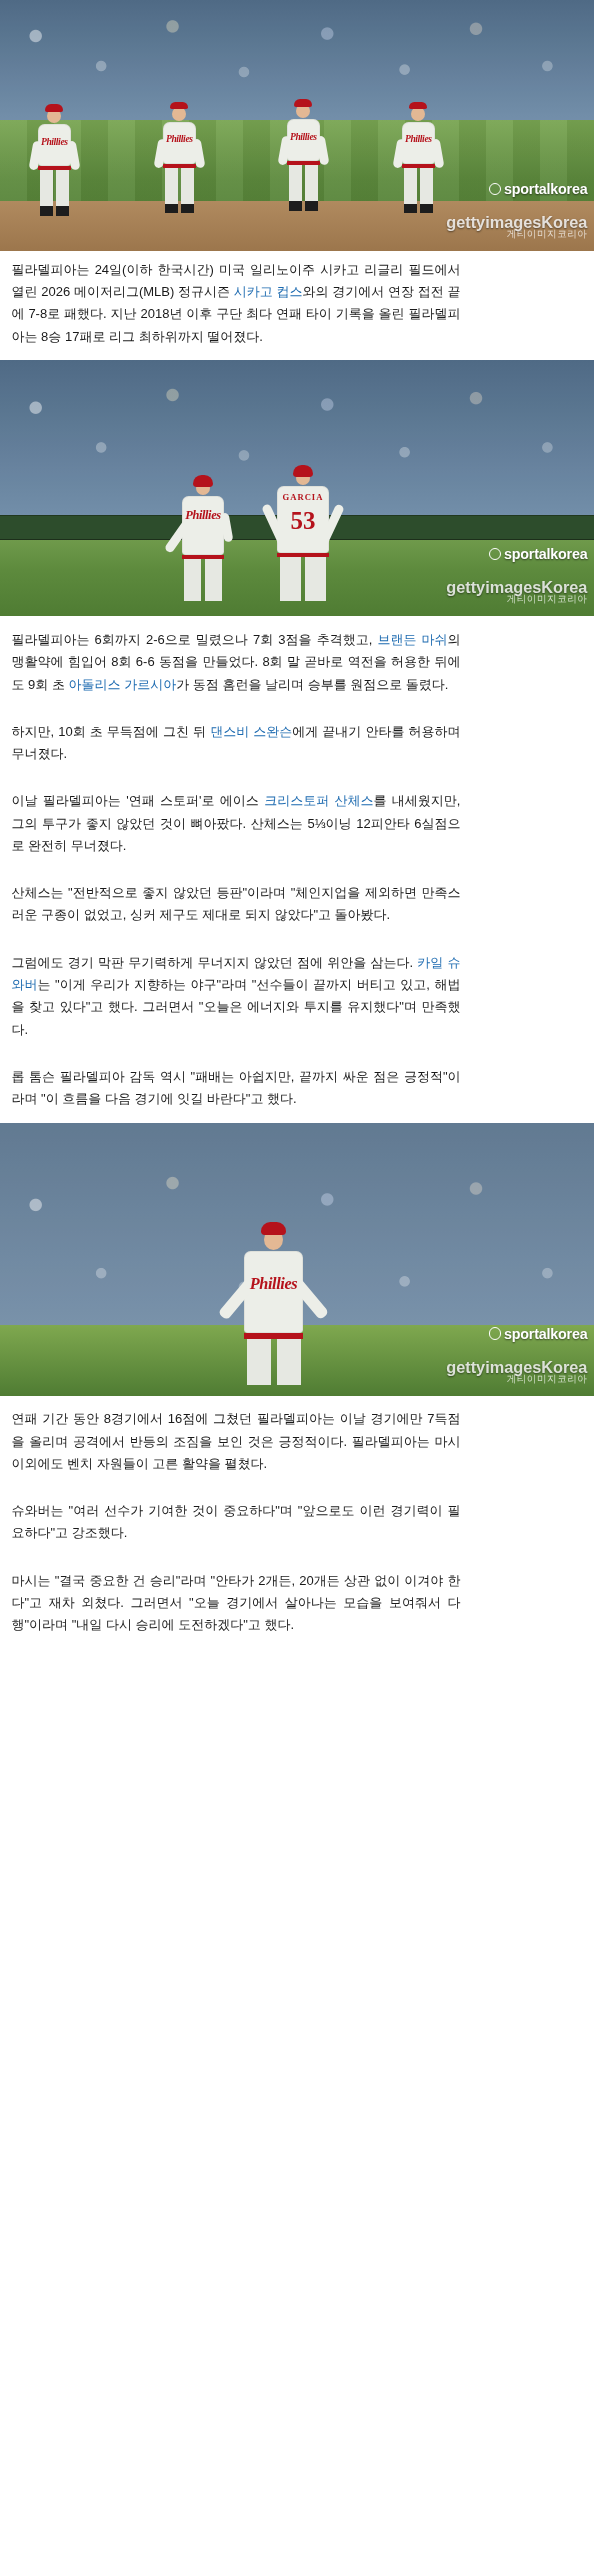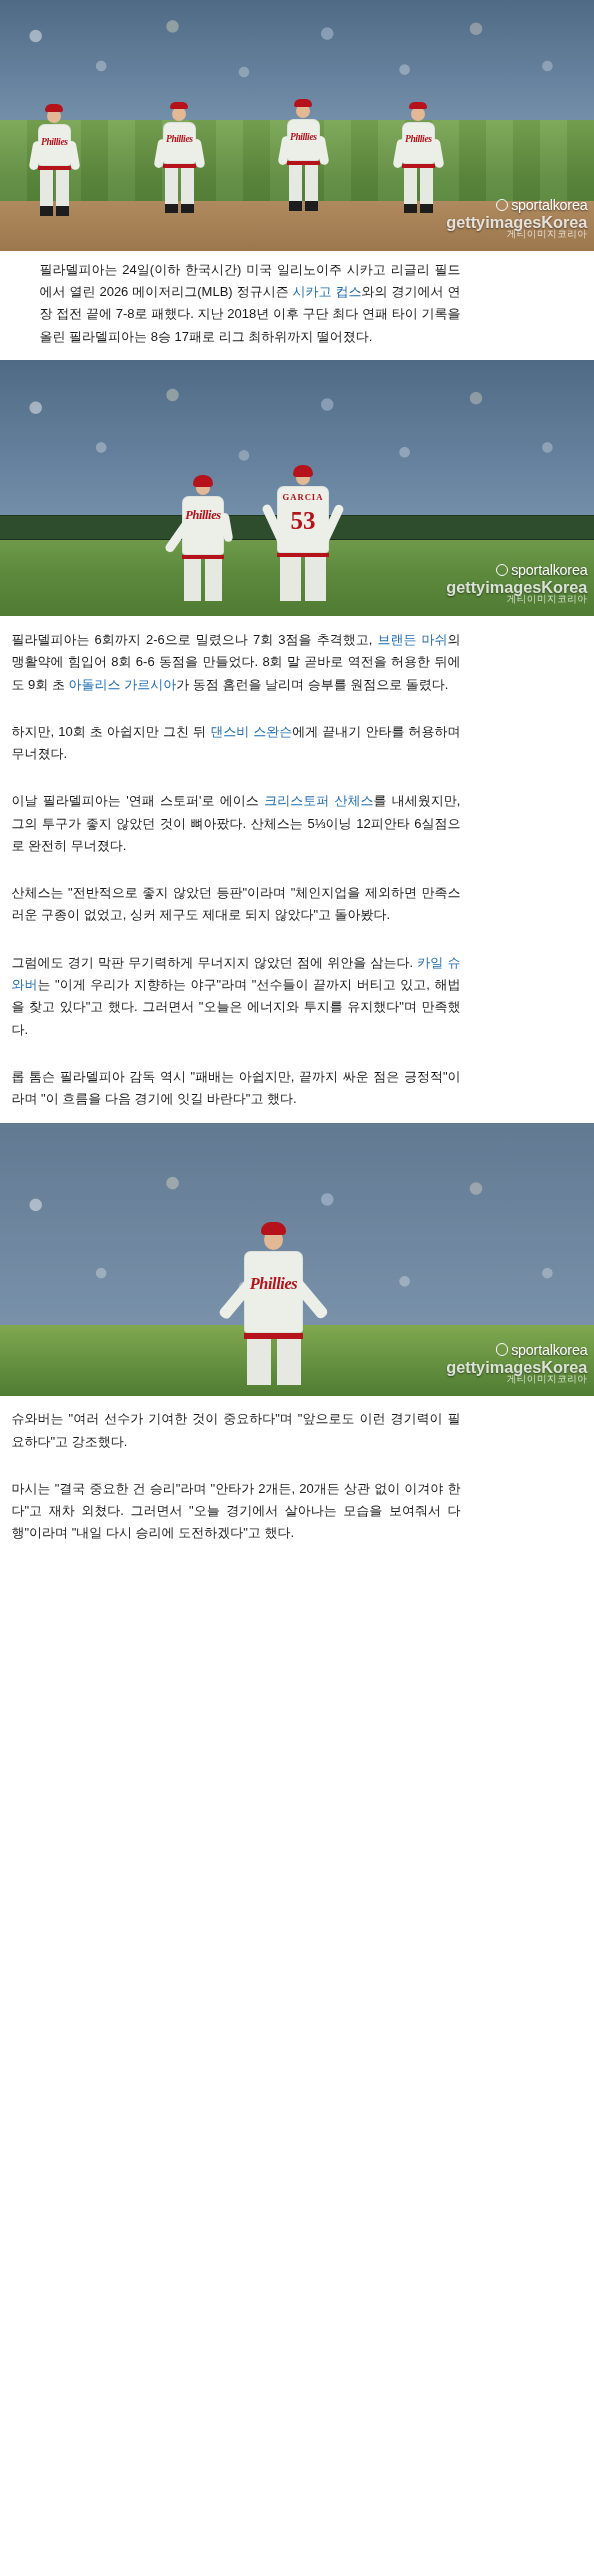--- a/index.html
+++ b/index.html
@@ -19,21 +19,21 @@
   }
   .para {
     font-size: 13px;
     line-height: 1.72;
     color: #1a1a1a;
     margin: 0;
     padding: 12.4px 11.5px 12.4px 11.5px;
     text-align: justify;
     word-break: break-all;
   }
-  .para.tight { padding-top: 7.6px; margin-left: 28px; }
+  .para.tight { padding-top: 7.6px; }
   .lnk {
     color: #1c6ab0;
     text-decoration: none;
   }
 
   
   .photo {
     position: relative;
     width: 595px;
     overflow: hidden;
@@ -164,23 +164,23 @@
   }
 
   
   .wm {
     position: absolute;
     right: 7.6px;
     text-align: right;
     pointer-events: none;
   }
   .wm-1 {
-    bottom: 38px;
+    bottom: 54px;
     font-size: 14.3px;
-    font-weight: normal;
+    font-weight: bold;
     color: #ffffff;
     letter-spacing: -0.2px;
     text-shadow: 0 1px 1.9px rgba(0,0,0,.55);
   }
   .wm-1 .dot {
     display: inline-block;
     width: 10.5px; height: 10.5px;
     border-radius: 50%;
     border: 1.9px solid #fff;
     margin-right: 2.9px;
@@ -311,21 +311,21 @@
     <div class="wm wm-1"><span class="dot"></span><span>sportalkorea</span></div>
     <div class="wm wm-2">gettyimagesKorea</div>
     <div class="wm wm-3">게티이미지코리아</div>
   </div>
 
   <p class="para">
     <span>필라델피아는 6회까지 2-6으로 밀렸으나 7회 3점을 추격했고, </span><a class="lnk" href="#">브랜든 마쉬</a><span>의 맹활약에 힘입어 8회 6-6 동점을 만들었다. 8회 말 곧바로 역전을 허용한 뒤에도 9회 초 </span><a class="lnk" href="#">아돌리스 가르시아</a><span>가 동점 홈런을 날리며 승부를 원점으로 돌렸다.</span>
   </p>
 
   <p class="para">
-    <span>하지만, 10회 초 아쉽지만 그친 뒤 </span><a class="lnk" href="#">댄스비 스완슨</a><span>에게 끝내기 안타를 허용하며 무너졌다.</span>
+    <span>하지만, 10회 초 무득점에 그친 뒤 </span><a class="lnk" href="#">댄스비 스완슨</a><span>에게 끝내기 안타를 허용하며 무너졌다.</span>
   </p>
 
   <p class="para">
     <span>이날 필라델피아는 '연패 스토퍼'로 에이스 </span><a class="lnk" href="#">크리스토퍼 산체스</a><span>를 내세웠지만, 그의 투구가 좋지 않았던 것이 뼈아팠다. 산체스는 5⅓이닝 12피안타 6실점으로 완전히 무너졌다.</span>
   </p>
 
   <p class="para">
     <span>산체스는 "전반적으로 좋지 않았던 등판"이라며 "체인지업을 제외하면 만족스러운 구종이 없었고, 싱커 제구도 제대로 되지 않았다"고 돌아봤다.</span>
   </p>
 
@@ -352,20 +352,23 @@
       </div>
       <div class="belt" style="width:59px;height:5.7px"></div>
       <div class="legs" style="width:54px;height:46px"></div>
     </div>
 
     <div class="wm wm-1"><span class="dot"></span><span>sportalkorea</span></div>
     <div class="wm wm-2">gettyimagesKorea</div>
     <div class="wm wm-3">게티이미지코리아</div>
   </div>
 
+  <p class="para">
+    <span>연패 기간 동안 8경기에서 16점에 그쳤던 필라델피아는 이날 경기에만 7득점을 올리며 공격에서 반등의 조짐을 보인 것은 긍정적이다. 필라델피아는 마시 이외에도 벤치 자원들이 고른 활약을 펼쳤다.</span>
+  </p>
 
   <p class="para">
     <span>슈와버는 "여러 선수가 기여한 것이 중요하다"며 "앞으로도 이런 경기력이 필요하다"고 강조했다.</span>
   </p>
 
 
   <p class="para">
     <span>마시는 "결국 중요한 건 승리"라며 "안타가 2개든, 20개든 상관 없이 이겨야 한다"고 재차 외쳤다. 그러면서 "오늘 경기에서 살아나는 모습을 보여줘서 다행"이라며 "내일 다시 승리에 도전하겠다"고 했다.</span>
   </p>
 

